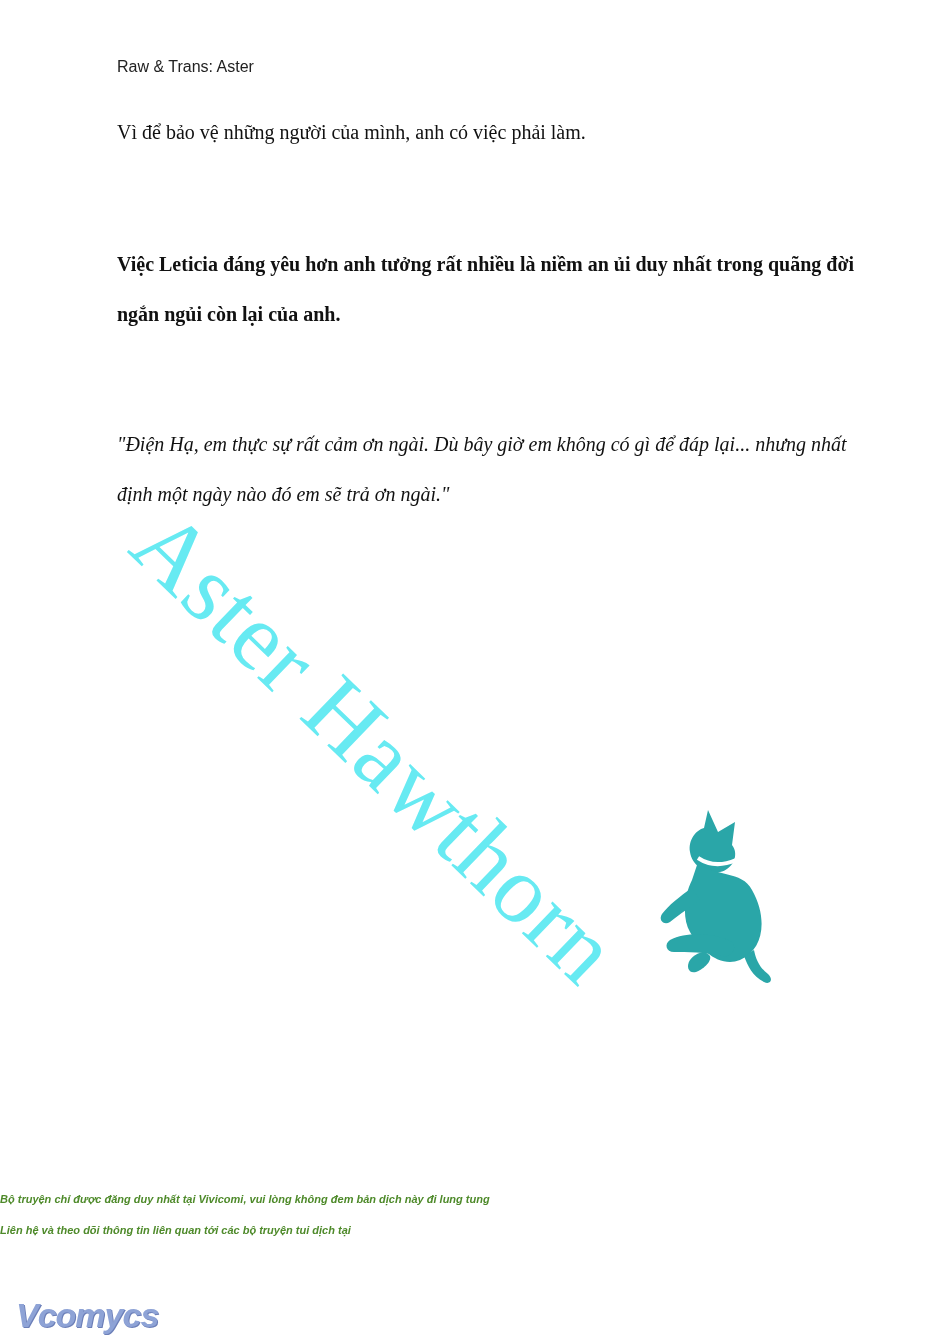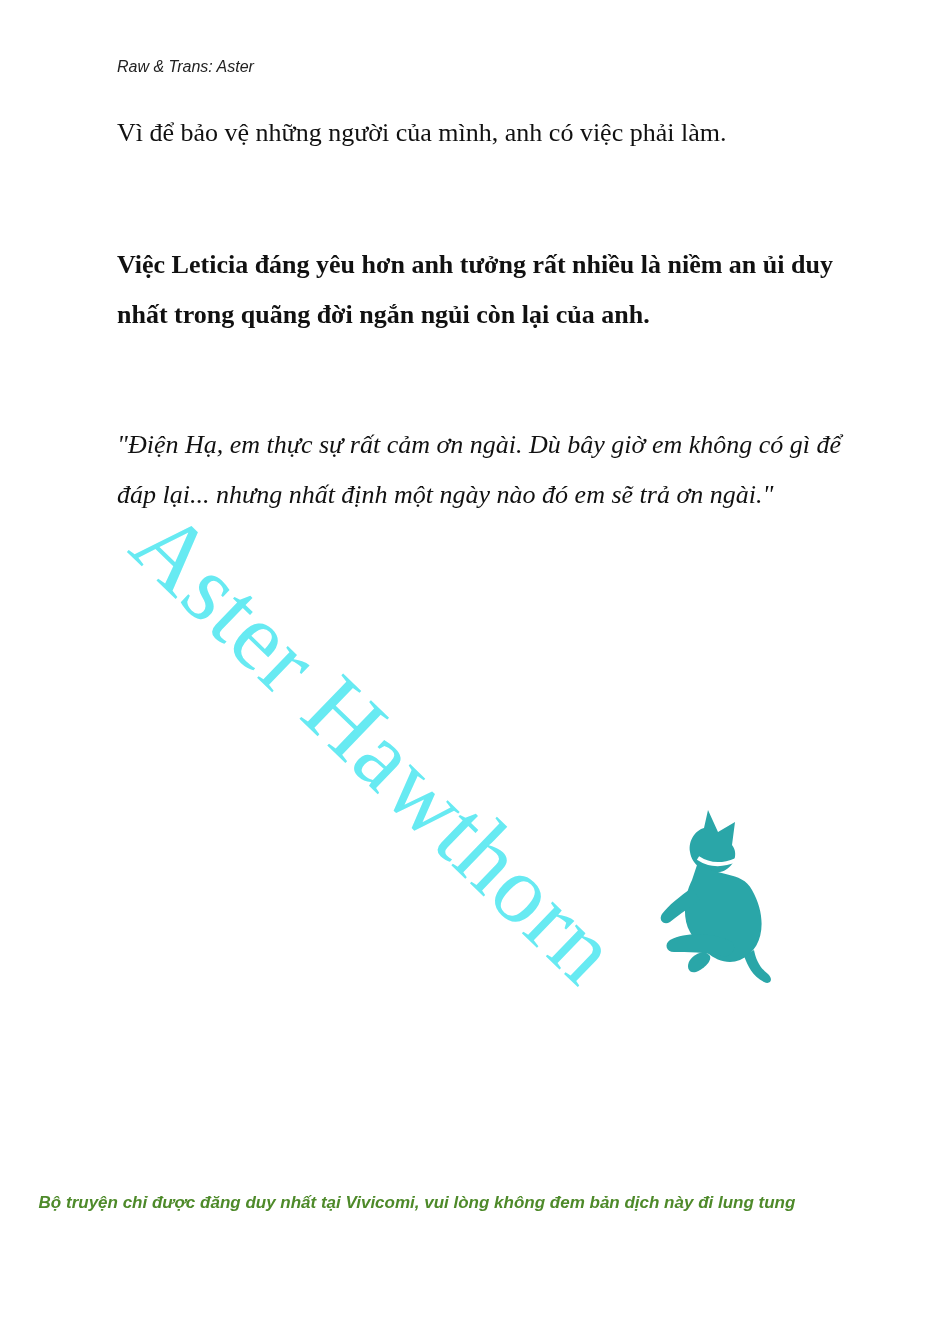--- a/index.html
+++ b/index.html
@@ -1,41 +1,41 @@
 <!DOCTYPE html>
 <html><head>
 <meta charset="utf-8">
 <style>
   html, body { margin: 0; padding: 0; background: #ffffff; }
   body { width: 950px; height: 1343px; position: relative; overflow: hidden; }
   .page { position: absolute; inset: 0; }
   .header {
     position: absolute; left: 117px; top: 58px;
-    font-family: "Liberation Sans", sans-serif; font-size: 16px; color: #222; font-style: italic;
+    font-family: "Liberation Sans", sans-serif; font-size: 16px; color: #222;
   }
   .para {
     position: absolute; left: 117px; width: 740px;
-    font-family: "Liberation Serif", serif; font-size: 26px; color: #111;
+    font-family: "Liberation Serif", serif; font-size: 20px; color: #111;
     line-height: 49.5px; margin: 0;
   }
   .para.italic { font-style: italic; }
   .watermark {
     position: absolute; left: 118px; top: 560px;
     transform-origin: 0 0;
     transform: rotate(44deg) translate(0, -100px);
     font-family: "Liberation Serif", serif; font-size: 96px;
     color: #5fe9f2; white-space: nowrap; letter-spacing: 1px;
     opacity: 0.95; pointer-events: none; z-index: 1;
   }
   .para { z-index: 2; }
   .cat { position: absolute; left: 640px; top: 800px; width: 150px; height: 185px; z-index: 3; }
   .footer-line {
-    position: absolute; left: 0; width: 834px; text-align: center;
+    position: absolute; left: 0; width: 834px; 
     font-family: "Liberation Sans", sans-serif; font-style: italic; font-weight: bold;
-    font-size: 17px; color: #4e8a2a;
+    font-size: 11px; color: #4e8a2a;
   }
   .logo {
     position: absolute; left: 16px; top: 1296px;
     font-family: "Liberation Sans", sans-serif; font-weight: bold; font-style: italic;
     font-size: 34px; letter-spacing: -1px;
     color: #8ea3d6;
     text-shadow: 1px 1px 0 #6c7fb8;
   }
 </style>
 </head>
@@ -63,14 +63,16 @@
       <path d="M30 140 C50 130 80 135 92 142 C98 150 90 158 82 156 C66 152 46 152 34 152 C26 152 24 144 30 140 Z"></path>
 
       <path d="M50 160 C56 152 66 150 70 156 C72 162 62 170 56 172 C48 174 46 166 50 160 Z"></path>
 
       <path d="M104 156 C108 166 112 176 124 182 C130 185 134 180 128 174 C120 168 116 160 114 150 Z"></path>
     </g>
     <path d="M58 58 C70 66 82 66 96 60" stroke="#ffffff" stroke-width="4" fill="none"></path>
   </svg>
 
   <div class="footer-line" style="top:1193px;">Bộ truyện chỉ được đăng duy nhất tại Vivicomi, vui lòng không đem bản dịch này đi lung tung</div>
+  <div class="footer-line" style="top:1224px;">Liên hệ và theo dõi thông tin liên quan tới các bộ truyện tui dịch tại</div>
 
+  <div class="logo">Vcomycs</div>
 </div>
 
 </body></html>

